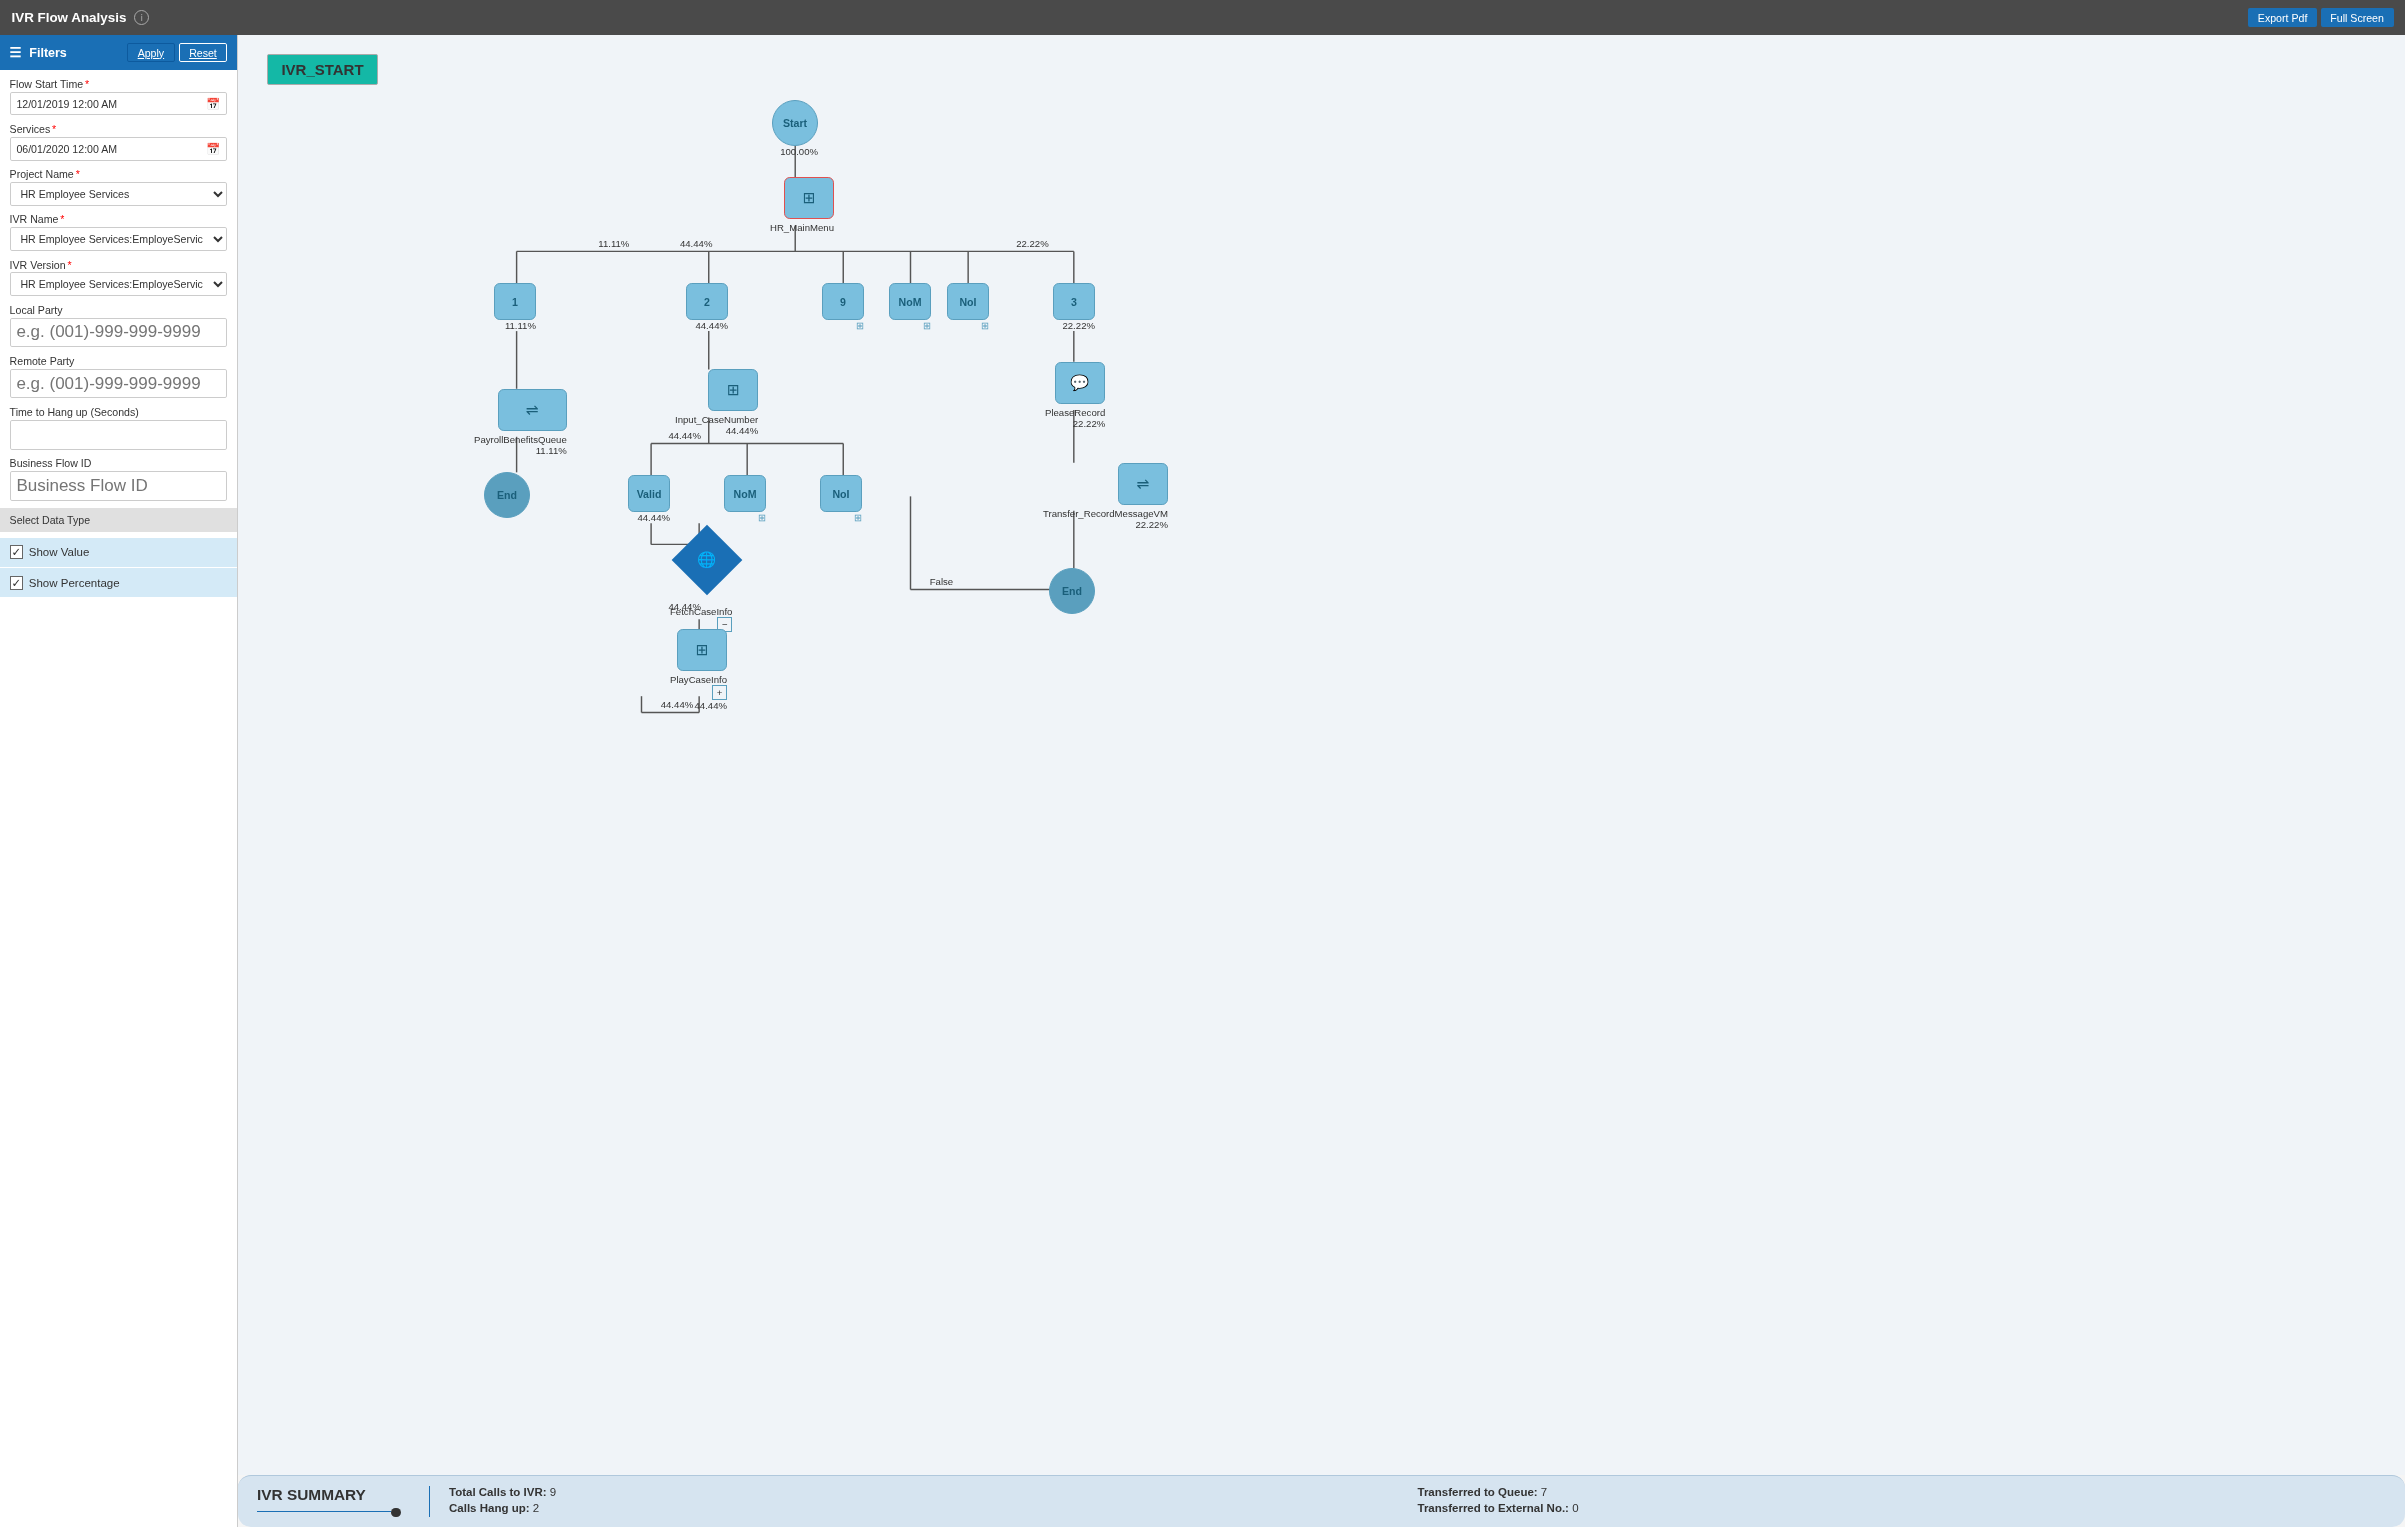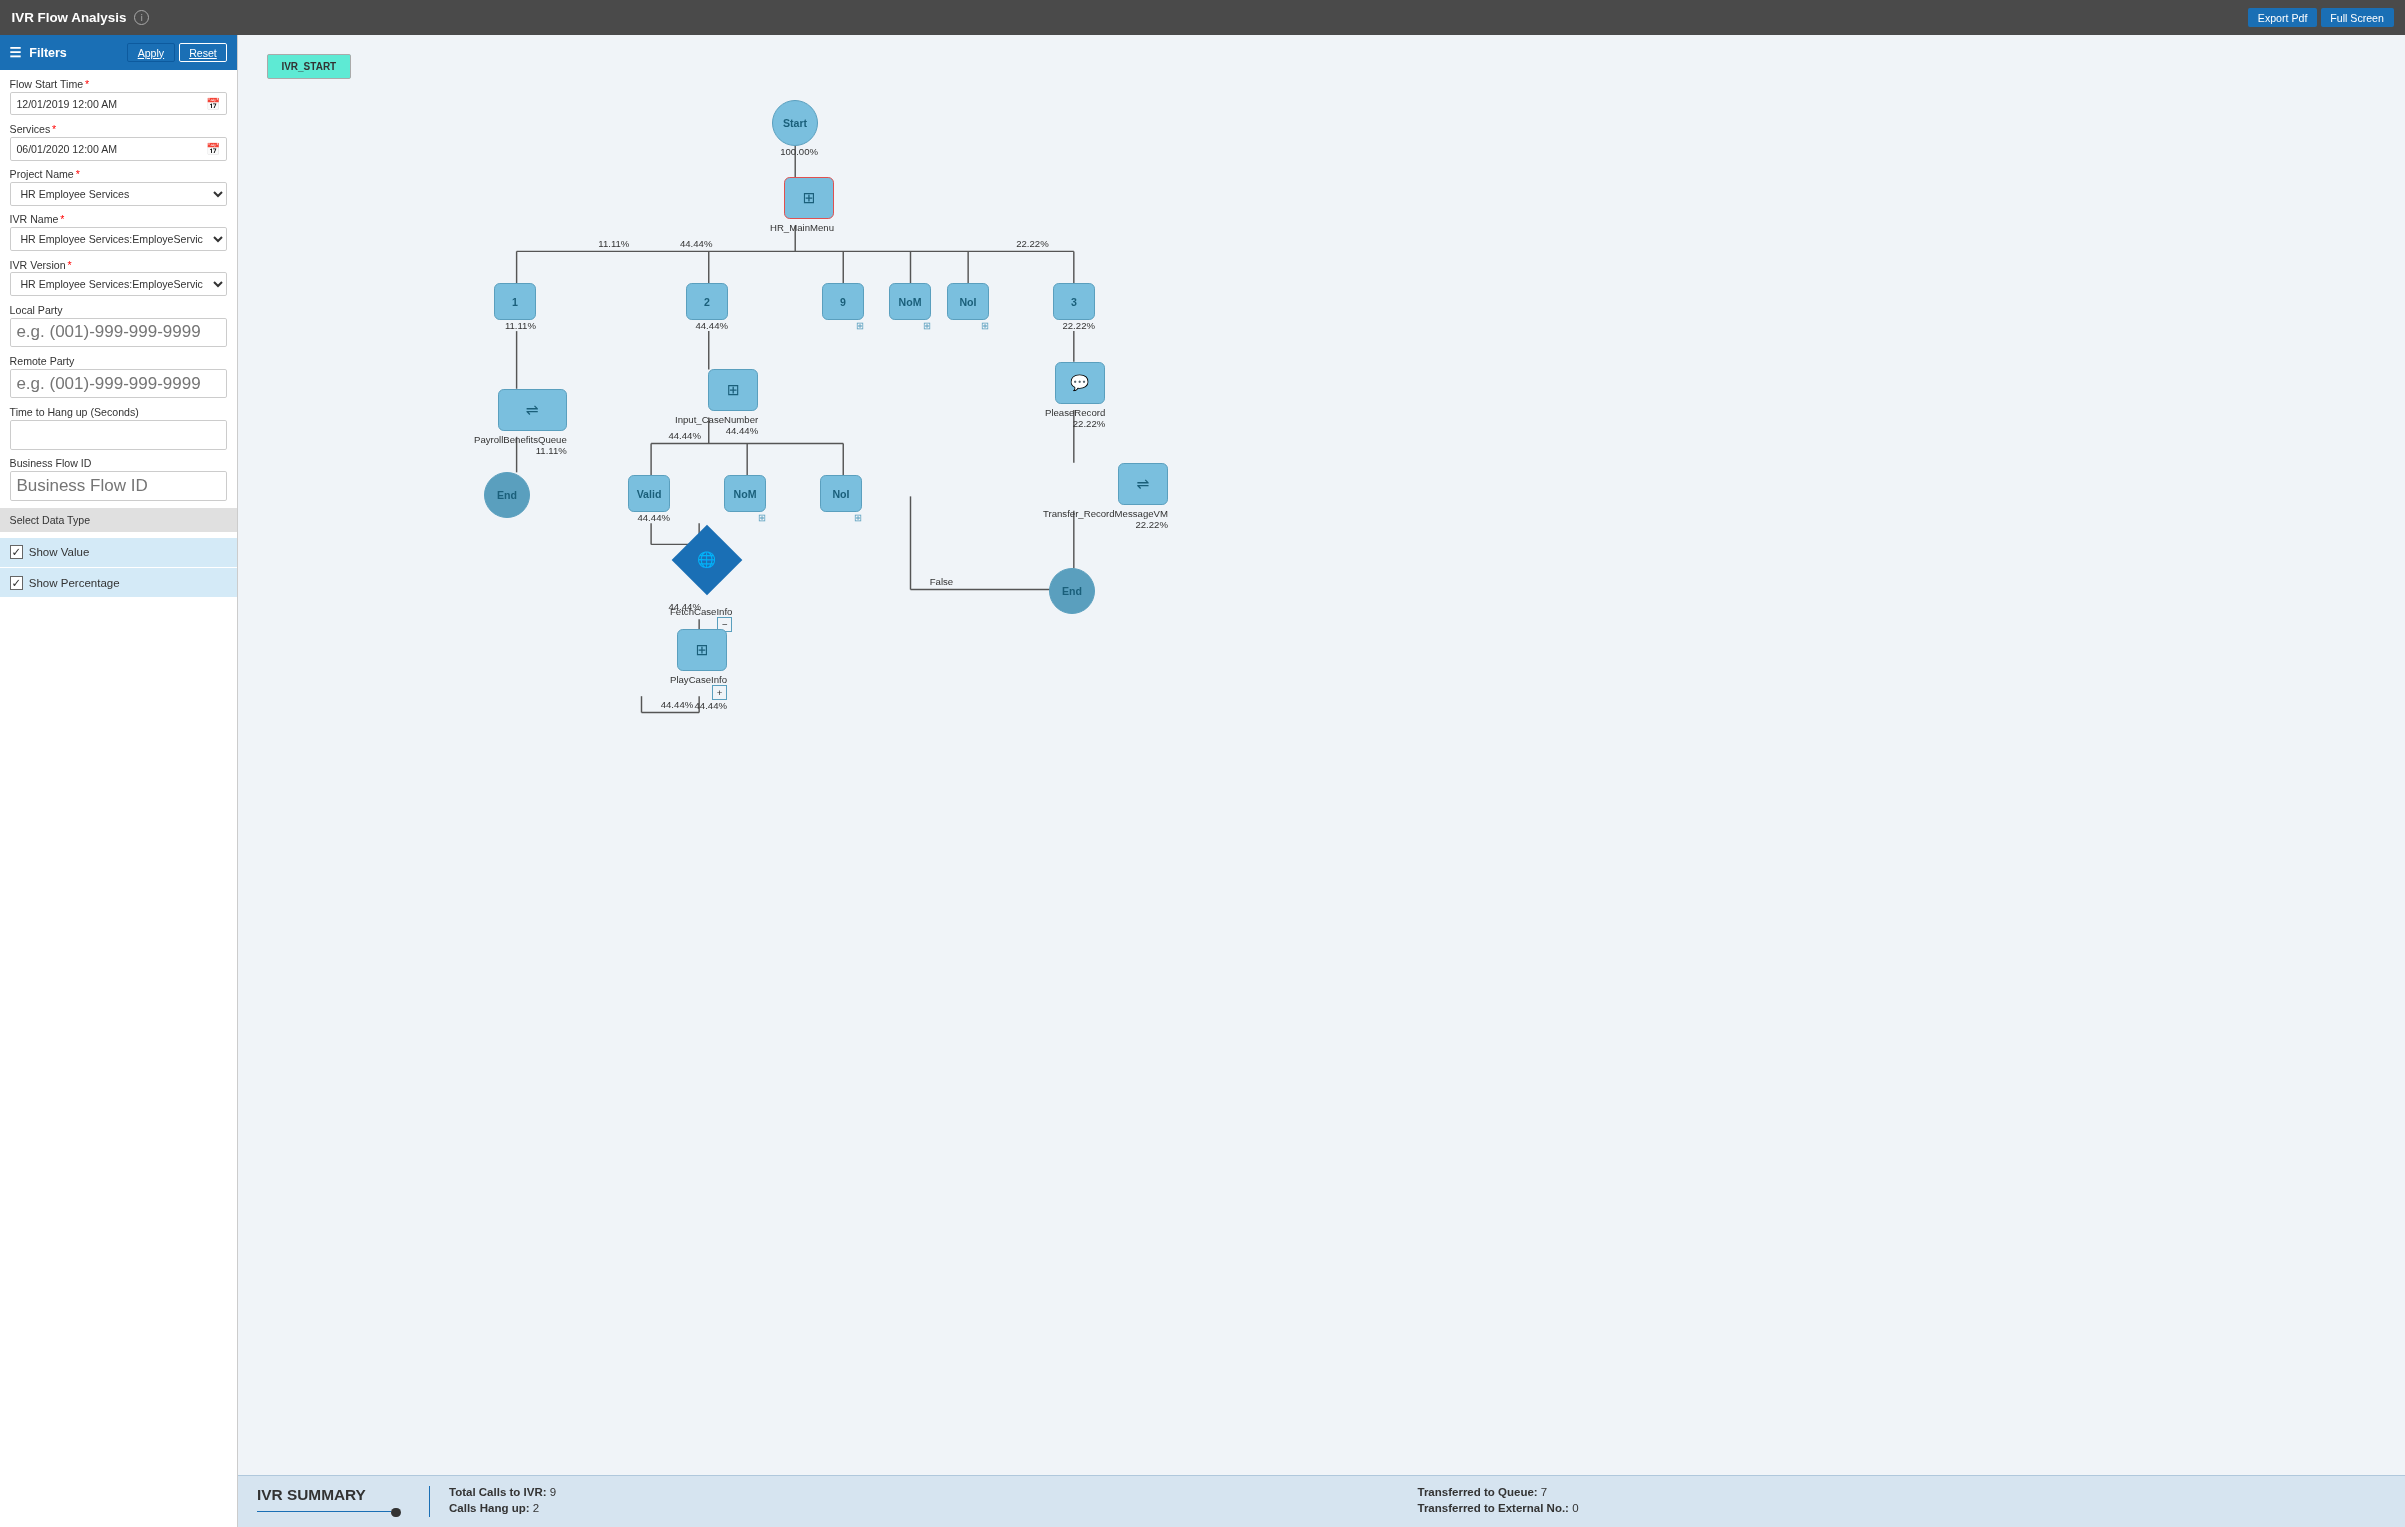--- a/index.html
+++ b/index.html
@@ -92,22 +92,22 @@
     }
 
     
     .flow-canvas {
       flex: 1; position: relative; overflow: auto; background: #f0f4f8;
     }
 
     
     .ivr-start-label {
       position: absolute; top: 19px; left: 29px;
-      background: #5eead4; border: 1px solid #aaa; padding: 5.8px 13.4px;
-      font-size: 10px; font-weight: bold; color: #333; border-radius: 1.9px;
+      background: #14b8a6; border: 1px solid #aaa; padding: 5.8px 13.4px;
+      font-size: 15px; font-weight: bold; color: #333; border-radius: 1.9px;
     }
 
     
     .flow-node {
       position: absolute; display: flex; flex-direction: column; align-items: flex-end;
       font-size: 9.6px; color: #333;
     }
     .node-box {
       background: #7abfde; border: 1px solid #5a9fbe; border-radius: 5.8px;
       display: flex; flex-direction: column; align-items: center; justify-content: center;
@@ -131,21 +131,21 @@
     }
 
     
     .connections-svg {
       position: absolute; top: 0; left: 0; pointer-events: none;
     }
 
     
     .summary-bar {
       background: #d6e4f0; border-top: 1px solid #b0c8dc; padding: 9.6px 19px;
-      display: flex; align-items: flex-start; gap: 0;
+      display: flex; align-items: flex-start; gap: 0; border-radius: 13px;
     }
     .summary-title-section {
       min-width: 173px; padding-right: 19px; border-right: 1.9px solid #1a6fb5;
     }
     .summary-title { font-size: 15.4px; font-weight: bold; color: #333; }
     .summary-title-underline { height: 1.9px; background: #1a6fb5; margin-top: 1.9px; width: 134px; }
     .summary-bullet { width: 9.6px; height: 9.6px; border-radius: 50%; background: #333; margin-top: 3.8px; }
     .summary-data { display: flex; flex: 1; padding-left: 19px; flex-wrap: wrap; gap: 0; }
     .summary-col { flex: 1; min-width: 192px; }
     .summary-row { margin-bottom: 3.8px; font-size: 11.5px; color: #333; }

